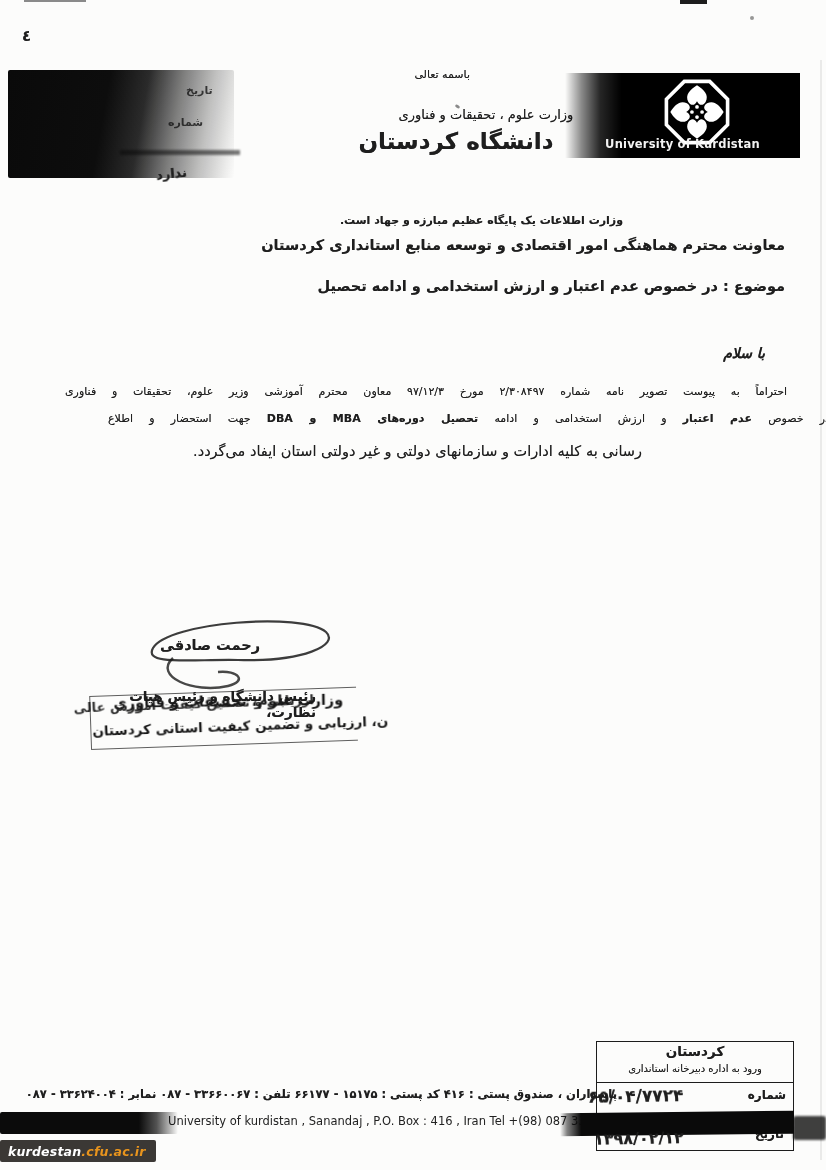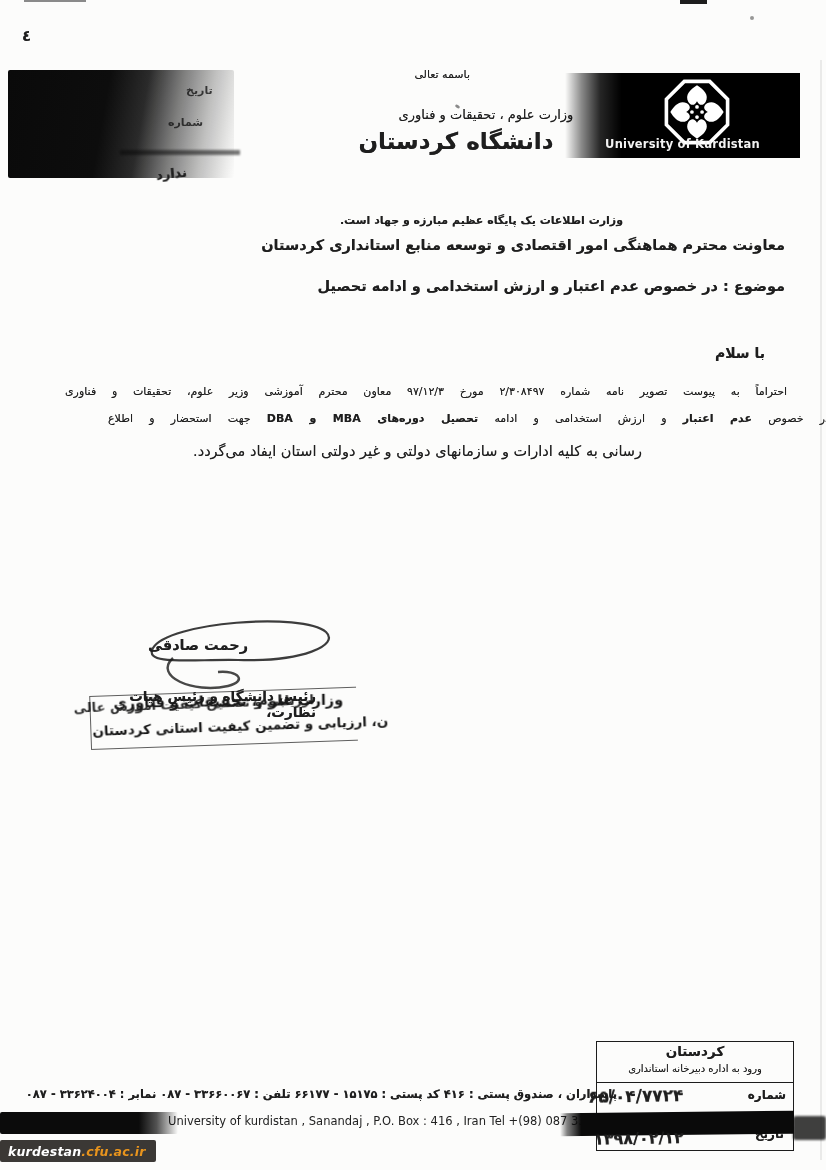--- a/index.html
+++ b/index.html
@@ -35,30 +35,30 @@
   .logo{
     left:565px;top:73px;width:235px;height:85px;color:#fff;
     background:linear-gradient(to right,rgba(0,0,0,0) 0%,rgba(0,0,0,.45) 7%,rgba(0,0,0,.85) 15%,#000 24%);
   }
   .logo svg{position:absolute;left:96px;top:3px;}
   .logo-caption{position:absolute;left:0;right:0;bottom:7px;text-align:center;font-size:11.5px;color:#f2f2f2;font-weight:600;letter-spacing:.2px;}
 
   .slogan{right:203px;top:214px;font-size:11px;font-weight:600;}
   .recipient{right:41px;top:237px;font-size:14.5px;font-weight:700;}
   .subject{right:41px;top:278px;font-size:14.5px;font-weight:700;}
-  .salutation{right:61px;top:345px;font-size:14px;font-weight:600;}
+  .salutation{right:61px;top:345px;font-size:14px;font-weight:600;font-style:italic;}
 
   .body-line{left:65px;width:722px;font-size:11px;line-height:20px;}
   .l1{top:382px;}
   .l2{top:409px;margin-left:43px;}
   .l3{right:184px;top:441px;left:auto;width:auto;font-size:14.5px;}
 
   
   .sig-svg{left:98px;top:610px;}
-  .sig-name{left:148px;top:637px;width:124px;text-align:left;font-size:14.5px;font-weight:700;}
+  .sig-name{left:148px;top:637px;width:124px;text-align:center;font-size:14.5px;font-weight:700;}
   .sig-title{left:84px;top:688px;width:232px;text-align:right;font-size:13.5px;font-weight:700;}
   .stamp{
     left:88px;top:688px;width:290px;height:58px;
     transform:rotate(-2deg);
   }
   .stamp-border{position:absolute;left:2px;top:3px;width:266px;height:52px;
     border:1.5px solid rgba(25,25,25,.7);border-right:none;filter:blur(.4px);}
   .stamp-line{position:absolute;white-space:nowrap;color:#181818;}
   .stamp-reg{left:-14px;top:7px;font-size:13px;font-weight:600;filter:blur(.6px);opacity:.9;}
   .stamp-bold{left:26px;top:5px;font-size:14.5px;font-weight:800;transform:rotate(1.2deg);filter:blur(.3px);}

